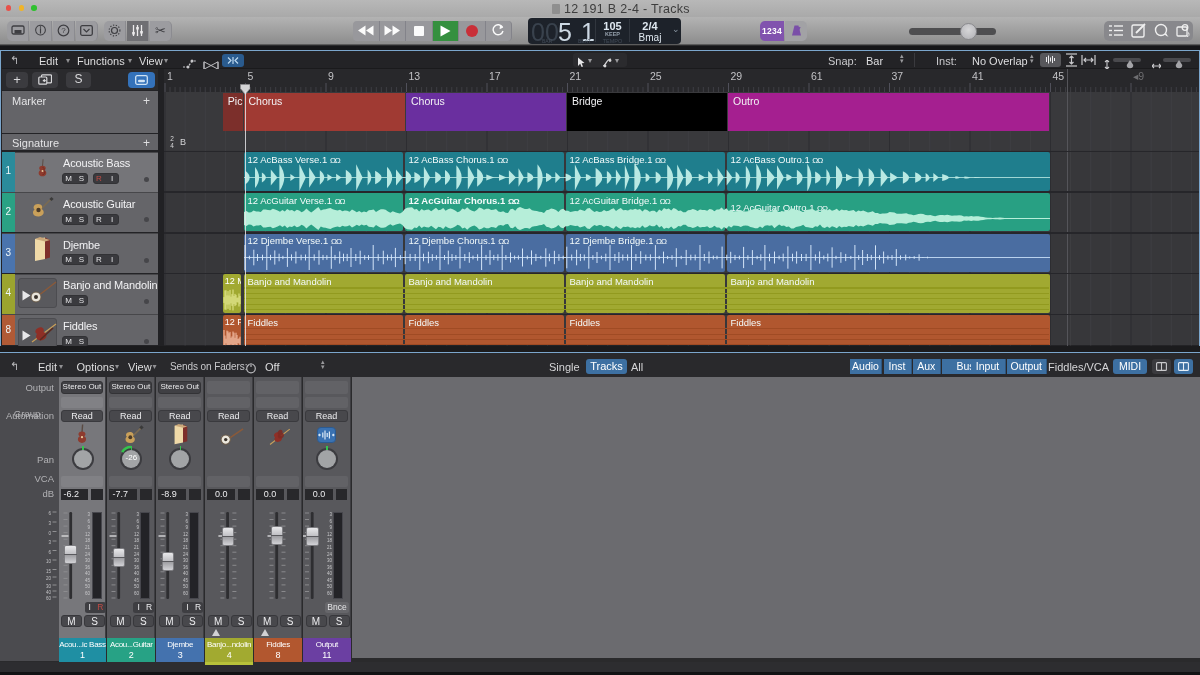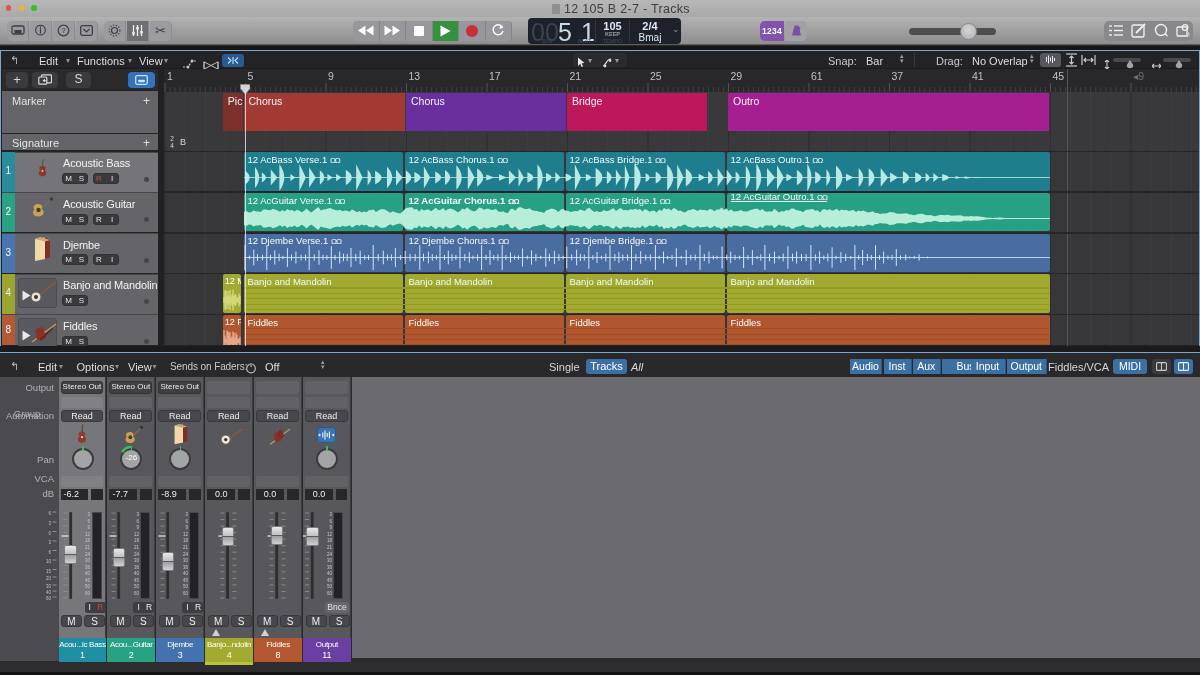--- a/index.html
+++ b/index.html
@@ -5,21 +5,21 @@
 html,body { width:1200px; height:675px; overflow:hidden; }
 body { font-family:"Liberation Sans", sans-serif; background:#2a2a2c; position:relative; }
 .abs { position:absolute; }
 .ellip { white-space:nowrap; overflow:hidden; }
 </style></head><body>
 <div class="abs" style="left:0;top:0;width:1200px;height:17px;background:linear-gradient(#b8b8b8,#a9a9a9);"></div>
 <div class="abs" style="left:5.5px;top:5px;width:5.5px;height:5.5px;border-radius:50%;background:#e8514a;"></div>
 <div class="abs" style="left:18.5px;top:5px;width:5.5px;height:5.5px;border-radius:50%;background:#f0b429;"></div>
 <div class="abs" style="left:31px;top:5px;width:5.5px;height:5.5px;border-radius:50%;background:#2fc12f;"></div>
 <div class="abs" style="left:552px;top:4px;width:8px;height:10px;background:#8f8f8f;border-radius:1px;"></div>
-<div class="abs" style="left:564px;top:1.5px;width:220px;height:14px;font-size:12.5px;letter-spacing:0.3px;color:#3d3d3d;">12 105 B 2-7 - Tracks</div>
+<div class="abs" style="left:564px;top:1.5px;width:220px;height:14px;font-size:12.5px;letter-spacing:0.3px;color:#3d3d3d;">12 191 B 2-4 - Tracks</div>
 <div class="abs" style="left:0;top:17px;width:1200px;height:28px;background:linear-gradient(#b3b3b3,#8d8d8d);border-bottom:1px solid #5c5c5c;"></div>
 <div class="abs" style="left:7px;top:21px;width:22px;height:19.5px;background:#9c9ca0;border-radius:5px 0 0 5px;display:flex;align-items:center;justify-content:center;border-right:1px solid #8b8b90;">
     <svg width="14" height="11" viewBox="0 0 14 11">
       <rect x="1" y="1" width="12" height="8" rx="1.5" fill="none" stroke="#3e3e42" stroke-width="1.3"></rect>
       <rect x="3.5" y="5" width="7" height="3.5" fill="#3e3e42"></rect>
     </svg>
   </div>
 <div class="abs" style="left:30px;top:21px;width:22px;height:19.5px;background:#9c9ca0;display:flex;align-items:center;justify-content:center;border-right:1px solid #8b8b90;">
     <span style="color:#3e3e42;font-size:11px;font-weight:bold;">ⓘ</span>
   </div>
@@ -170,21 +170,21 @@
 <div class="abs" style="left:602px;top:54px;"><svg width="11" height="11" viewBox="0 0 11 11">
       <path d="M1 9 C4 9 4 2 9 2" fill="none" stroke="#d8d8da" stroke-width="1.2"></path>
       <circle cx="3" cy="9" r="1.4" fill="#d8d8da"></circle>
       <circle cx="8" cy="3.5" r="1.4" fill="#d8d8da"></circle>
     </svg></div>
 <div class="abs" style="left:615px;top:55.5px;color:#9a9a9d;font-size:8px;">▾</div>
 <div class="abs" style="left:828px;top:54.5px;color:#c9c9cc;font-size:11px;">Snap:</div>
 <div class="abs" style="left:866px;top:54.5px;color:#dedee0;font-size:11px;">Bar</div>
 <div class="abs" style="left:900px;top:53px;color:#9a9a9d;font-size:7px;line-height:5px;">▴<br>▾</div>
 <div class="abs" style="left:914px;top:52.5px;width:1px;height:14px;background:#3a3a3e;"></div>
-<div class="abs" style="left:936px;top:54.5px;color:#c9c9cc;font-size:11px;">Drag:</div>
+<div class="abs" style="left:936px;top:54.5px;color:#c9c9cc;font-size:11px;">Inst:</div>
 <div class="abs" style="left:972px;top:54.5px;color:#dedee0;font-size:11px;">No Overlap</div>
 <div class="abs" style="left:1030px;top:53px;color:#9a9a9d;font-size:7px;line-height:5px;">▴<br>▾</div>
 <div class="abs" style="left:1040px;top:52.5px;width:21px;height:14.5px;background:#57575b;border-radius:3px;display:flex;align-items:center;justify-content:center;">
     <svg width="13" height="9" viewBox="0 0 13 9">
       <g stroke="#ededef" stroke-width="1">
         <line x1="1" y1="4.5" x2="1" y2="4.5"></line>
         <line x1="2.5" y1="2" x2="2.5" y2="7"></line>
         <line x1="4.5" y1="0.5" x2="4.5" y2="8.5"></line>
         <line x1="6.5" y1="2.5" x2="6.5" y2="6.5"></line>
         <line x1="8.5" y1="1" x2="8.5" y2="8"></line>
@@ -519,21 +519,21 @@
     <line x1="946.88" y1="0" x2="946.88" y2="253.5" stroke="#3f3f43" stroke-width="1"></line>
     <line x1="967.00" y1="0" x2="967.00" y2="253.5" stroke="#2d2d31" stroke-width="1"></line>
     <line x1="987.12" y1="0" x2="987.12" y2="253.5" stroke="#3f3f43" stroke-width="1"></line>
     <line x1="1007.25" y1="0" x2="1007.25" y2="253.5" stroke="#3f3f43" stroke-width="1"></line>
     <line x1="1027.38" y1="0" x2="1027.38" y2="253.5" stroke="#3f3f43" stroke-width="1"></line>
   </svg>
 <div class="abs" style="left:1066.5px;top:69px;width:1px;height:276.5px;background:#55555a;"></div>
 <div class="abs ellip" style="left:222.8px;top:92.5px;width:19.9px;height:38.6px;background:#7c2f2b;color:#f2f2f4;font-size:10.5px;padding:2px 0 0 5px;">Pick</div>
 <div class="abs ellip" style="left:243.5px;top:92.5px;width:161.7px;height:38.6px;background:#a03a33;color:#f2f2f4;font-size:10.5px;padding:2px 0 0 5px;">Chorus</div>
 <div class="abs ellip" style="left:406.0px;top:92.5px;width:160.2px;height:38.6px;background:#6a2f9f;color:#f2f2f4;font-size:10.5px;padding:2px 0 0 5px;">Chorus</div>
-<div class="abs ellip" style="left:567.0px;top:92.5px;width:140px;height:38.6px;background:#be185d;color:#f2f2f4;font-size:10.5px;padding:2px 12px 0 5px;">Bridge</div>
+<div class="abs ellip" style="left:567.0px;top:92.5px;width:160px;height:38.6px;background:#000000;color:#f2f2f4;font-size:10.5px;padding:2px 12px 0 5px;">Bridge</div>
 <div class="abs ellip" style="left:728.0px;top:92.5px;width:321.2px;height:38.6px;background:#a51f90;color:#f2f2f4;font-size:10.5px;padding:2px 0 0 5px;">Outro</div>
 <div class="abs" style="left:168px;top:135px;color:#d5d5d7;font-size:6.5px;line-height:7px;text-align:center;width:8px;">2<br>4</div>
 <div class="abs" style="left:180px;top:137px;color:#d5d5d7;font-size:9px;">B</div>
 <div class="abs" style="left:2px;top:151.6px;width:155.5px;height:40.0px;background:#757579;border-top:1px solid #47474a;"></div>
 <div class="abs" style="left:2px;top:152.29999999999998px;width:12.5px;height:39.3px;background:#2a8b9b;color:#eef6f8;font-size:10px;text-align:center;padding-top:13px;">1</div>
 <svg class="abs" style="left:36px;top:155.6px;" width="13" height="26" viewBox="0 0 16 26">
 <line x1="8.7" y1="1" x2="8" y2="10" stroke="#5a4a42" stroke-width="1.2"></line>
 <path d="M8 9 C12.5 9 13 13 10.5 14.5 C14 16 13.5 22 8 22 C2.5 22 2 16 5.5 14.5 C3 13 3.5 9 8 9 Z" fill="#8e3b2e"></path>
 <path d="M8 11 C10 11 10.5 13 9.5 14.5 C11.5 16 11 20 8 20" fill="none" stroke="#6e2a20" stroke-width="1"></path>
 <circle cx="8" cy="15.5" r="1.2" fill="#e8c89a"></circle>
@@ -618,21 +618,21 @@
     <div class="abs ellip" style="left:245.0px;top:3.6px;width:152px;color:#f4fbfb;font-size:9.5px;">12 AcBass Chorus.1&nbsp;<span style="font-size:8px;letter-spacing:-1px;">ΩΩ</span></div>
     <div class="abs ellip" style="left:406.0px;top:3.6px;width:152px;color:#f4fbfb;font-size:9.5px;">12 AcBass Bridge.1&nbsp;<span style="font-size:8px;letter-spacing:-1px;">ΩΩ</span></div>
     <div class="abs ellip" style="left:567.0px;top:3.6px;width:314px;color:#f4fbfb;font-size:9.5px;">12 AcBass Outro.1&nbsp;<span style="font-size:8px;letter-spacing:-1px;">ΩΩ</span></div>
     <div class="abs" style="left:80.0px;top:42.8px;width:159.8px;height:38.4px;background:#28a083;border-radius:2px;"></div>
     <div class="abs" style="left:241.0px;top:42.8px;width:159.8px;height:38.4px;background:#28a083;border-radius:2px;"></div>
     <div class="abs" style="left:402.0px;top:42.8px;width:159.8px;height:38.4px;background:#28a083;border-radius:2px;"></div>
     <div class="abs" style="left:563.0px;top:42.8px;width:323.0px;height:38.4px;background:#28a083;border-radius:2px;"></div>
     <div class="abs ellip" style="left:84.0px;top:44.3px;width:152px;color:#f4fbfb;font-size:9.5px;">12 AcGuitar Verse.1&nbsp;<span style="font-size:8px;letter-spacing:-1px;">ΩΩ</span></div>
     <div class="abs ellip" style="left:245.0px;top:44.3px;width:152px;color:#f4fbfb;font-size:9.5px;font-weight:bold;">12 AcGuitar Chorus.1&nbsp;<span style="font-size:8px;letter-spacing:-1px;">ΩΩ</span></div>
     <div class="abs ellip" style="left:406.0px;top:44.3px;width:152px;color:#f4fbfb;font-size:9.5px;">12 AcGuitar Bridge.1&nbsp;<span style="font-size:8px;letter-spacing:-1px;">ΩΩ</span></div>
-    <div class="abs ellip" style="left:567.0px;top:41px;width:314px;color:#f4fbfb;font-size:9.5px;text-decoration:underline;">12 AcGuitar Outro.1&nbsp;<span style="font-size:8px;letter-spacing:-1px;">ΩΩ</span></div>
+    <div class="abs ellip" style="left:567.0px;top:52px;width:314px;color:#f4fbfb;font-size:9.5px;text-decoration:underline;">12 AcGuitar Outro.1&nbsp;<span style="font-size:8px;letter-spacing:-1px;">ΩΩ</span></div>
     <div class="abs" style="left:80.0px;top:83.5px;width:159.8px;height:38.4px;background:#4a6da1;border-radius:2px;"></div>
     <div class="abs" style="left:241.0px;top:83.5px;width:159.8px;height:38.4px;background:#4a6da1;border-radius:2px;"></div>
     <div class="abs" style="left:402.0px;top:83.5px;width:159.8px;height:38.4px;background:#4a6da1;border-radius:2px;"></div>
     <div class="abs" style="left:563.0px;top:83.5px;width:323.0px;height:38.4px;background:#4a6da1;border-radius:2px;"></div>
     <div class="abs ellip" style="left:84.0px;top:85.0px;width:152px;color:#f4fbfb;font-size:9.5px;">12 Djembe Verse.1&nbsp;<span style="font-size:8px;letter-spacing:-1px;">ΩΩ</span></div>
     <div class="abs ellip" style="left:245.0px;top:85.0px;width:152px;color:#f4fbfb;font-size:9.5px;">12 Djembe Chorus.1&nbsp;<span style="font-size:8px;letter-spacing:-1px;">ΩΩ</span></div>
     <div class="abs ellip" style="left:406.0px;top:85.0px;width:152px;color:#f4fbfb;font-size:9.5px;">12 Djembe Bridge.1&nbsp;<span style="font-size:8px;letter-spacing:-1px;">ΩΩ</span></div>
     <div class="abs" style="left:80.0px;top:124.2px;width:159.8px;height:38.4px;background:#a1a931;border-radius:2px;"></div>
     <div class="abs" style="left:241.0px;top:124.2px;width:159.8px;height:38.4px;background:#a1a931;border-radius:2px;"></div>
     <div class="abs" style="left:402.0px;top:124.2px;width:159.8px;height:38.4px;background:#a1a931;border-radius:2px;"></div>
@@ -965,21 +965,21 @@
 <div class="abs" style="left:170px;top:361px;color:#c9c9cc;font-size:10px;letter-spacing:-0.1px;">Sends on Faders:</div>
 <div class="abs" style="left:245px;top:360px;"><svg width="12" height="12" viewBox="0 0 12 12">
       <circle cx="6" cy="6.5" r="4.3" fill="none" stroke="#b9b9bc" stroke-width="1.2"></circle>
       <line x1="6" y1="0.5" x2="6" y2="5" stroke="#29292c" stroke-width="2.5"></line>
       <line x1="6" y1="1" x2="6" y2="5" stroke="#b9b9bc" stroke-width="1.2"></line>
     </svg></div>
 <div class="abs" style="left:265px;top:360.5px;color:#dedee0;font-size:11px;">Off</div>
 <div class="abs" style="left:321px;top:359px;color:#9a9a9d;font-size:7px;line-height:5px;">▴<br>▾</div>
 <div class="abs" style="left:549px;top:360.5px;color:#d5d5d7;font-size:11px;">Single</div>
 <div class="abs" style="left:586px;top:359px;width:41px;height:15px;background:#3d70a2;border-radius:3px;color:#fff;font-size:11px;text-align:center;line-height:15px;">Tracks</div>
-<div class="abs" style="left:631px;top:360.5px;color:#d5d5d7;font-size:11px;font-style:italic;">All</div>
+<div class="abs" style="left:631px;top:360.5px;color:#d5d5d7;font-size:11px;">All</div>
 <div class="abs" style="left:850px;top:359px;width:32px;height:15px;background:#3d70a2;border-right:1px solid #2d5680;color:#fff;font-size:10.5px;text-align:center;line-height:15px;">Audio</div>
 <div class="abs" style="left:883.5px;top:359px;width:28px;height:15px;background:#3d70a2;border-right:1px solid #2d5680;color:#fff;font-size:10.5px;text-align:center;line-height:15px;">Inst</div>
 <div class="abs" style="left:913px;top:359px;width:27.5px;height:15px;background:#3d70a2;border-right:1px solid #2d5680;color:#fff;font-size:10.5px;text-align:center;line-height:15px;">Aux</div>
 <div class="abs" style="left:942px;top:359px;width:48px;height:15px;background:#3d70a2;border-right:1px solid #2d5680;color:#fff;font-size:10.5px;text-align:center;line-height:15px;">Bus</div>
 <div class="abs" style="left:970.5px;top:359px;width:35px;height:15px;background:#3d70a2;border-right:1px solid #2d5680;color:#fff;font-size:10.5px;text-align:center;line-height:15px;">Input</div>
 <div class="abs" style="left:1007px;top:359px;width:39.5px;height:15px;background:#3d70a2;border-right:1px solid #2d5680;color:#fff;font-size:10.5px;text-align:center;line-height:15px;">Output</div>
 <div class="abs" style="left:850px;top:359px;width:197px;height:15px;border-radius:3px;"></div>
 <div class="abs" style="left:1048px;top:360.5px;color:#d5d5d7;font-size:11px;">Fiddles/VCA</div>
 <div class="abs" style="left:1113px;top:359px;width:34px;height:15px;background:#3d70a2;border-radius:3px;color:#fff;font-size:10.5px;text-align:center;line-height:15px;">MIDI</div>
 <div class="abs" style="left:1152px;top:359px;width:19px;height:15px;background:#3a3a3e;border-radius:3px;display:flex;align-items:center;justify-content:center;">

